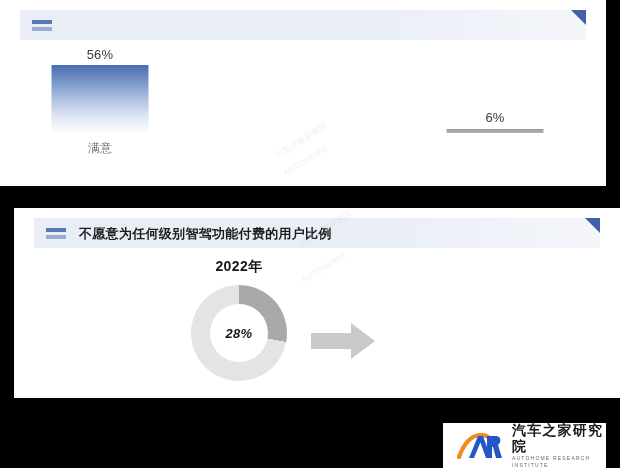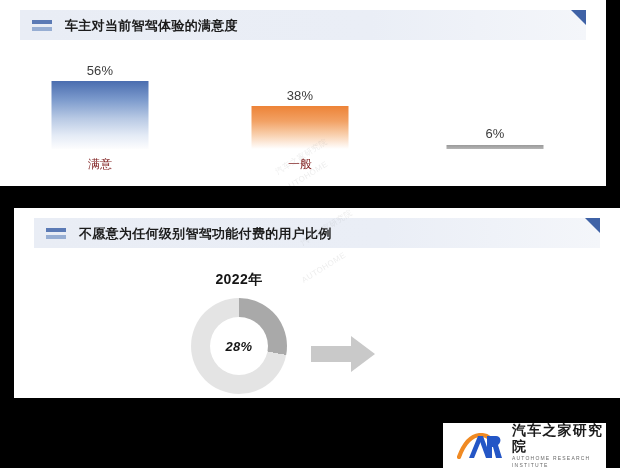--- a/index.html
+++ b/index.html
@@ -80,21 +80,21 @@
     width: 0;
     height: 0;
     border-top: 15px solid #3f62a6;
     border-left: 15px solid transparent;
   }
 
   
   #bar-chart {
     position: absolute;
     left: 0;
-    top: 48px;
+    top: 32px;
     width: 586px;
     height: 125px;
     padding-left: 21px;
   }
   .bar-group {
     position: absolute;
     bottom: 0;
     width: 150px;
     height: 125px;
   }
@@ -114,21 +114,21 @@
     bottom: 24px;
     width: 97px;
   }
   .bar-label {
     position: absolute;
     left: 0;
     bottom: 0;
     width: 100%;
     text-align: center;
     font-size: 12px;
-    color: #7f1d1d;
+    color: #737373;
   }
 
   #bar-group-0 { left: 25px; }
   #bar-group-1 { left: 225px; }
   #bar-group-2 { left: 420px; }
 
   #bar-shape-0 {
     height: 68px;
     background: linear-gradient(to bottom, #4a6daf 0%, #7d9bcd 28%, #b8c9e4 55%, #e4ebf6 80%, #fdfdfe 100%);
   }
@@ -142,21 +142,21 @@
   }
 
   #bar-value-0 { bottom: 95px; }
   #bar-value-1 { bottom: 70px; }
   #bar-value-2 { bottom: 32px; }
 
   
   #donut-area {
     position: absolute;
     left: 0;
-    top: 63px;
+    top: 50px;
     width: 488px;
     height: 140px;
   }
   .donut-block {
     position: absolute;
     top: 0;
     width: 180px;
     height: 140px;
   }
   #donut-block-2022 { left: 135px; }
@@ -274,37 +274,31 @@
 </head>
 <body>
 
 <div class="card" id="card-satisfaction">
 
   <div class="section-header">
     <div class="hdr-bars">
       <span></span>
       <span class="light"></span>
     </div>
-    <div class="section-title">车主对当前智驾体验的满意度</div>
     <div class="corner-triangle"></div>
   </div>
 
   <div id="bar-chart">
 
     <div class="bar-group" id="bar-group-0">
       <div class="bar-value" id="bar-value-0">56%</div>
       <div class="bar-shape" id="bar-shape-0"></div>
       <div class="bar-label">满意</div>
     </div>
 
-    <div class="bar-group" id="bar-group-1">
-      <div class="bar-value" id="bar-value-1">38%</div>
-      <div class="bar-shape" id="bar-shape-1"></div>
-      <div class="bar-label">一般</div>
-    </div>
 
     <div class="bar-group" id="bar-group-2">
       <div class="bar-value" id="bar-value-2">6%</div>
       <div class="bar-shape" id="bar-shape-2"></div>
     </div>
 
     <div class="watermark" id="wm-1">汽车之家研究院</div>
     <div class="watermark" id="wm-2">AUTOHOME</div>
   </div>
 </div>

